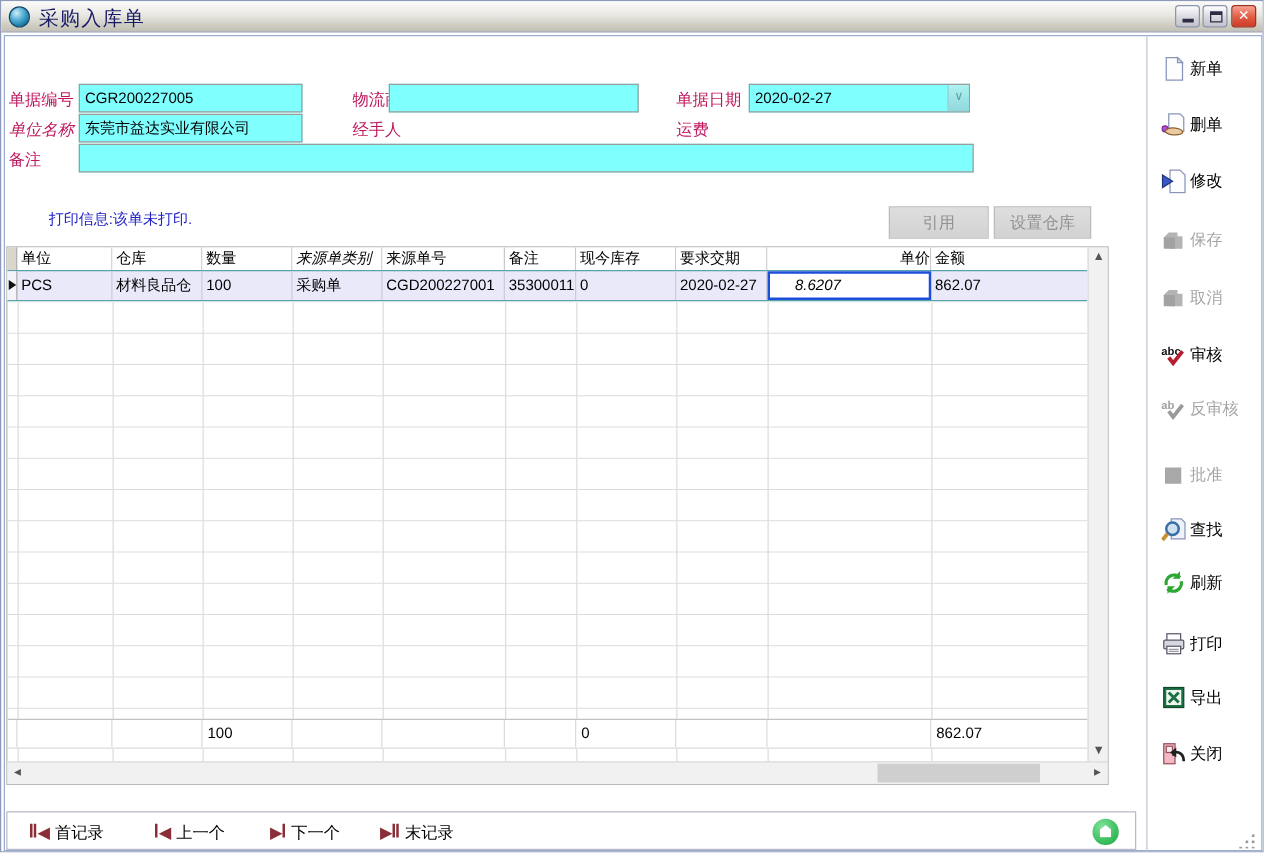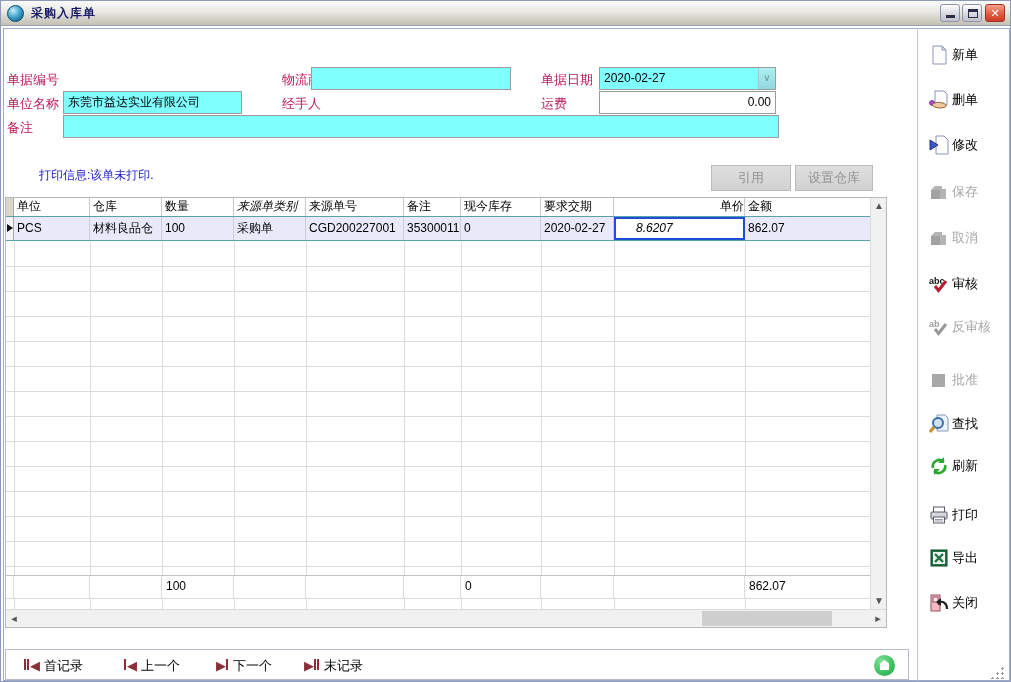--- a/index.html
+++ b/index.html
@@ -9,21 +9,21 @@
   #window { position:relative; width:1011px; height:682px; background:#fff;
             border:1px solid #8e9ab8; overflow:hidden; }
 
   
   .titlebar { position:absolute; left:0; top:0; width:1011px; height:25px;
               background:linear-gradient(#fbfbfa 0%, #e9e8e3 45%, #cfccc2 80%, #c3c0b4 100%);
               border-bottom:1px solid #9aa0b0; display:flex; align-items:center; }
   .globe { position:absolute; left:6px; top:4px; width:17px; height:17px; border-radius:50%;
            background:radial-gradient(circle at 35% 30%, #cfeef8 0%, #5fb6d8 35%, #1f7fae 70%, #145a80 100%);
            border:1px solid #0e4a68; }
-  .title-text { position:absolute; left:30px; top:4px; font-size:12px; font-weight:bold; color:#181c66; letter-spacing:1px; }
+  .title-text { position:absolute; left:30px; top:4px; font-size:16px; font-weight:normal; color:#181c66; letter-spacing:1px; }
   .winbtn { position:absolute; top:3px; width:20px; height:18px; border-radius:3px; border:1px solid #8c94ae;
             background:linear-gradient(#ffffff,#d8d8e0 55%,#c2c2cc); text-align:center; line-height:16px;
             font-size:11px; color:#33334a; font-weight:bold; }
   .winbtn.min { left:939px; } .winbtn.max { left:961px; }
   .winbtn.close { left:984px; background:linear-gradient(#f7a28e,#e15b43 55%,#cf3c26); color:#fff; border-color:#a03020; }
   .min-glyph { position:absolute; left:5px; bottom:3px; width:9px; height:3px; background:#2c2c44; }
   .max-glyph { position:absolute; left:5px; top:4px; width:10px; height:9px; border:1px solid #2c2c44; border-top-width:3px; }
 
   
   .frame { position:absolute; left:2px; top:27px; width:1007px; height:653px; border:1px solid #9cacd0; background:#fff; }
@@ -124,33 +124,33 @@
     <span class="winbtn max">
         <span class="max-glyph"></span>
       </span>
     <span class="winbtn close">✕</span>
   </div>
 
   <div class="frame"></div>
   <div class="sidebar-sep"></div>
 
   <span class="flabel" style="left:6px;top:70px;">单据编号</span>
+  <div class="field" style="left:62px;top:66px;width:179px;">CGR200227005</div>
   <span class="flabel" style="left:281px;top:70px;">物流商</span>
   <div class="field" style="left:310px;top:66px;width:200px;"></div>
   <span class="flabel" style="left:540px;top:70px;">单据日期</span>
   <div class="field" style="left:598px;top:66px;width:177px;">
     <span>2020-02-27</span>
     <span class="dd-btn">∨</span>
   </div>
 
-  <span class="flabel" style="left:6px;top:94px;">单位名称</span>
+  <span class="flabel" style="left:6px;top:94px;font-style:italic;">单位名称</span>
   <div class="field" style="left:62px;top:90px;width:179px;">东莞市益达实业有限公司</div>
   <span class="flabel" style="left:281px;top:94px;">经手人</span>
   <span class="flabel" style="left:540px;top:94px;">运费</span>
-  <div class="field white" style="left:598px;top:90px;width:177px;">0.00</div>
 
   <span class="flabel" style="left:6px;top:118px;">备注</span>
   <div class="field" style="left:62px;top:114px;width:716px;"></div>
 
   <span class="print-info">打印信息:该单未打印.</span>
   <div class="gray-btn btn-ref">引用</div>
   <div class="gray-btn btn-wh">设置仓库</div>
 
   <div class="grid">
     <div class="grid-head">

